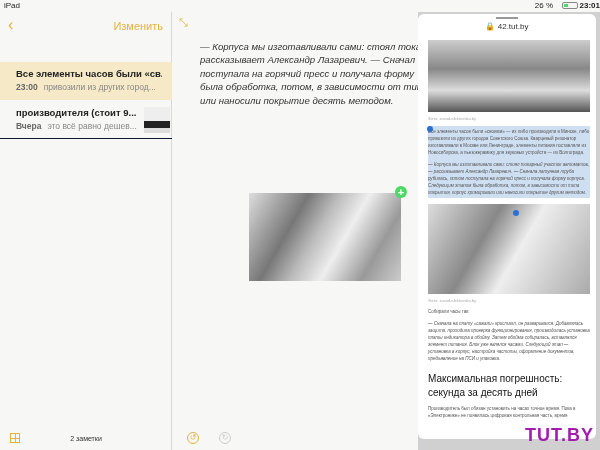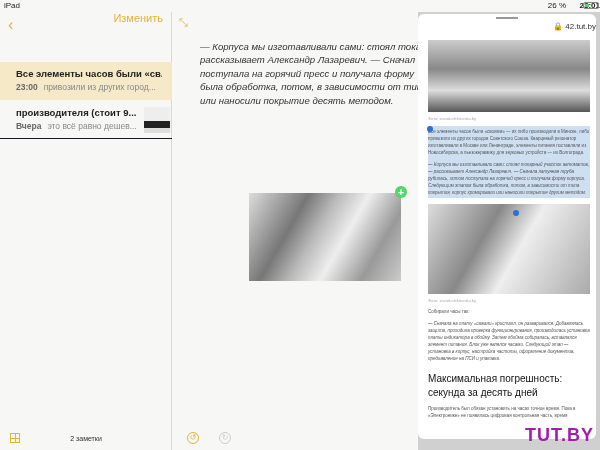--- a/index.html
+++ b/index.html
@@ -1,25 +1,25 @@
 <!DOCTYPE html>
 <html><head>
 <meta charset="utf-8">
 <style>
 *{box-sizing:border-box;margin:0;padding:0}
 html,body{width:600px;height:450px;overflow:hidden;background:#f7f7f5;font-family:"Liberation Sans",sans-serif}
 .status{position:absolute;left:0;top:0;width:600px;height:12px;font-size:8px;color:#222}
 .status .l{position:absolute;left:4px;top:1px}
 .status .c{position:absolute;left:0;width:600px;top:1px;text-align:right;font-weight:bold}
-.status .r{position:absolute;right:1px;top:1px;display:flex;gap:17px;align-items:center}
+.status .r{position:absolute;right:22px;top:1px;display:flex;gap:9px;align-items:center}
 .batt{width:16px;height:7px;border:1px solid #888;border-radius:2px;position:relative}
 .batt i{position:absolute;left:1px;top:1px;width:4px;height:3px;background:#4cd964}
 .sidebar{position:absolute;left:0;top:12px;width:172px;height:438px;background:#f7f7f5;border-right:1px solid #d8d8d8}
 .back{position:absolute;left:8px;top:4px;color:#e0b43e;font-size:16px}
-.edit{position:absolute;right:8px;top:0;color:#e0b43e;font-size:11px}
+.edit{position:absolute;right:8px;top:8px;color:#e0b43e;font-size:11px}
 .title{position:absolute;left:9px;top:26px;font-size:21px;font-weight:bold;color:#111}
 .note{position:absolute;left:0;width:172px;height:38px;padding:6px 0 0 16px}
 .note.sel{background:#f5e9c8}
 .note .t{font-size:9.5px;font-weight:bold;color:#222;white-space:nowrap;overflow:hidden;width:146px}
 .note .s{font-size:8.5px;color:#888;margin-top:3px;white-space:nowrap;overflow:hidden;width:140px}
 .note .s b{font-weight:bold;color:#666;margin-right:6px}
 .thumb{position:absolute;right:2px;top:6px;width:26px;height:26px;background:linear-gradient(#eee 55%,#222 55%,#222 80%,#ddd 80%)}
 .foot{position:absolute;bottom:0;left:0;width:172px;height:24px;font-size:7px;color:#333}
 .grid-ic{position:absolute;left:10px;top:7px;width:10px;height:10px;border:1px solid #e0b43e;background:linear-gradient(#e0b43e,#e0b43e) center/1px 100% no-repeat,linear-gradient(#e0b43e,#e0b43e) center/100% 1px no-repeat}
 .cnt{position:absolute;left:0;width:172px;text-align:center;top:9px}
@@ -27,21 +27,21 @@
 .expand{position:absolute;left:6px;top:4px;color:#e0b43e;font-size:11px}
 .body{position:absolute;left:27px;top:28px;width:240px;font-size:9.6px;line-height:13.4px;color:#333;white-space:nowrap;overflow:hidden}
 .body p{margin-bottom:9px}
 .body .q{font-style:italic}
 .photo{position:absolute;left:76px;top:181px;width:152px;height:88px;background:linear-gradient(120deg,#ddd,#777 30%,#bbb 45%,#eee 60%,#999 80%,#ccc)}
 .plus{position:absolute;left:222px;top:174px;width:12px;height:12px;border-radius:50%;background:#4cd964;color:#fff;font-size:11px;line-height:12px;text-align:center;font-weight:bold}
 .ftb{position:absolute;bottom:6px;width:12px;height:12px;border-radius:50%;border:1px solid #e0b43e;color:#e0b43e;font-size:8px;text-align:center;line-height:10px}
 .panel{position:absolute;left:418px;top:12px;width:182px;height:438px;background:#d0d0d0}
 .sheet{position:absolute;left:0;top:2px;width:178px;height:425px;background:#fff;border-radius:6px;overflow:hidden}
 .grab{width:22px;height:2px;background:#999;margin:3px auto 0}
-.url{font-size:8px;text-align:right;color:#333;margin-top:3px}
+.url{font-size:8px;text-align:center;color:#333;margin-top:3px}
 .art{position:absolute;left:10px;top:26px;width:162px;font-size:4.5px;line-height:7px;color:#555}
 .img1{height:72px;background:linear-gradient(180deg,#ccc,#888 40%,#ddd 70%,#555);margin-bottom:3px}
 .cap{font-size:4px;color:#aaa;margin-bottom:4px}
 .selbox{background:#cfdff2;padding:2px 0}
 .img2{height:90px;background:linear-gradient(120deg,#ddd,#888 35%,#eee 55%,#aaa);margin:6px 0 3px}
 .h2{font-size:10px;font-weight:normal;color:#111;line-height:14px;margin:10px 0 5px}
 .dot{position:absolute;width:6px;height:6px;border-radius:50%;background:#2b6fd8}
 .wm{position:absolute;right:6px;bottom:4px;font-size:18px;font-weight:bold;color:#a21caf;letter-spacing:1px}
 </style>
 </head>

